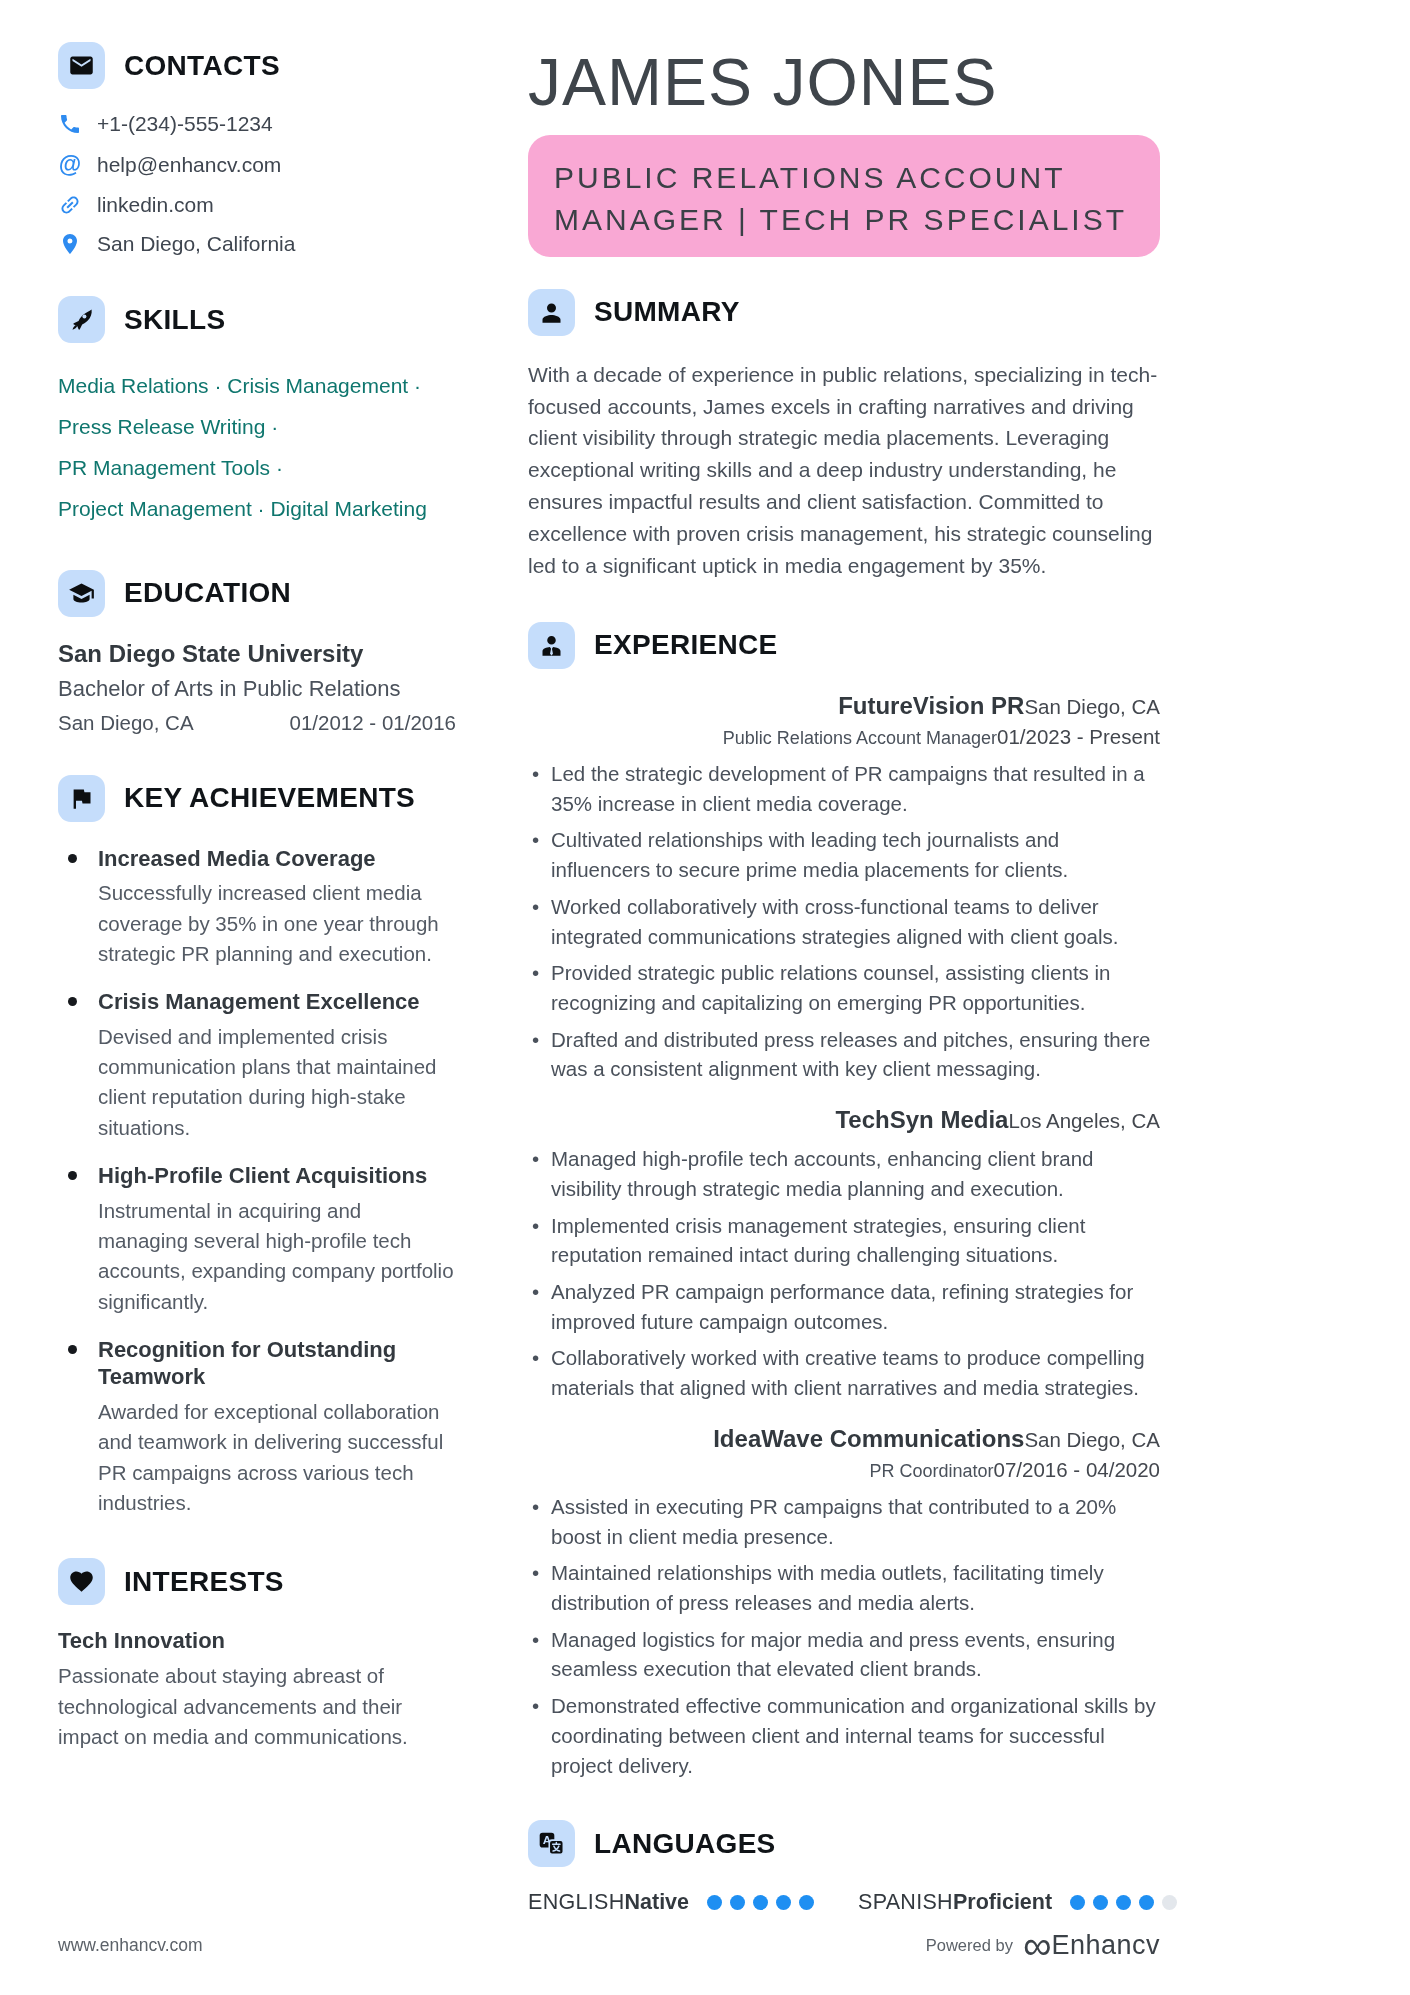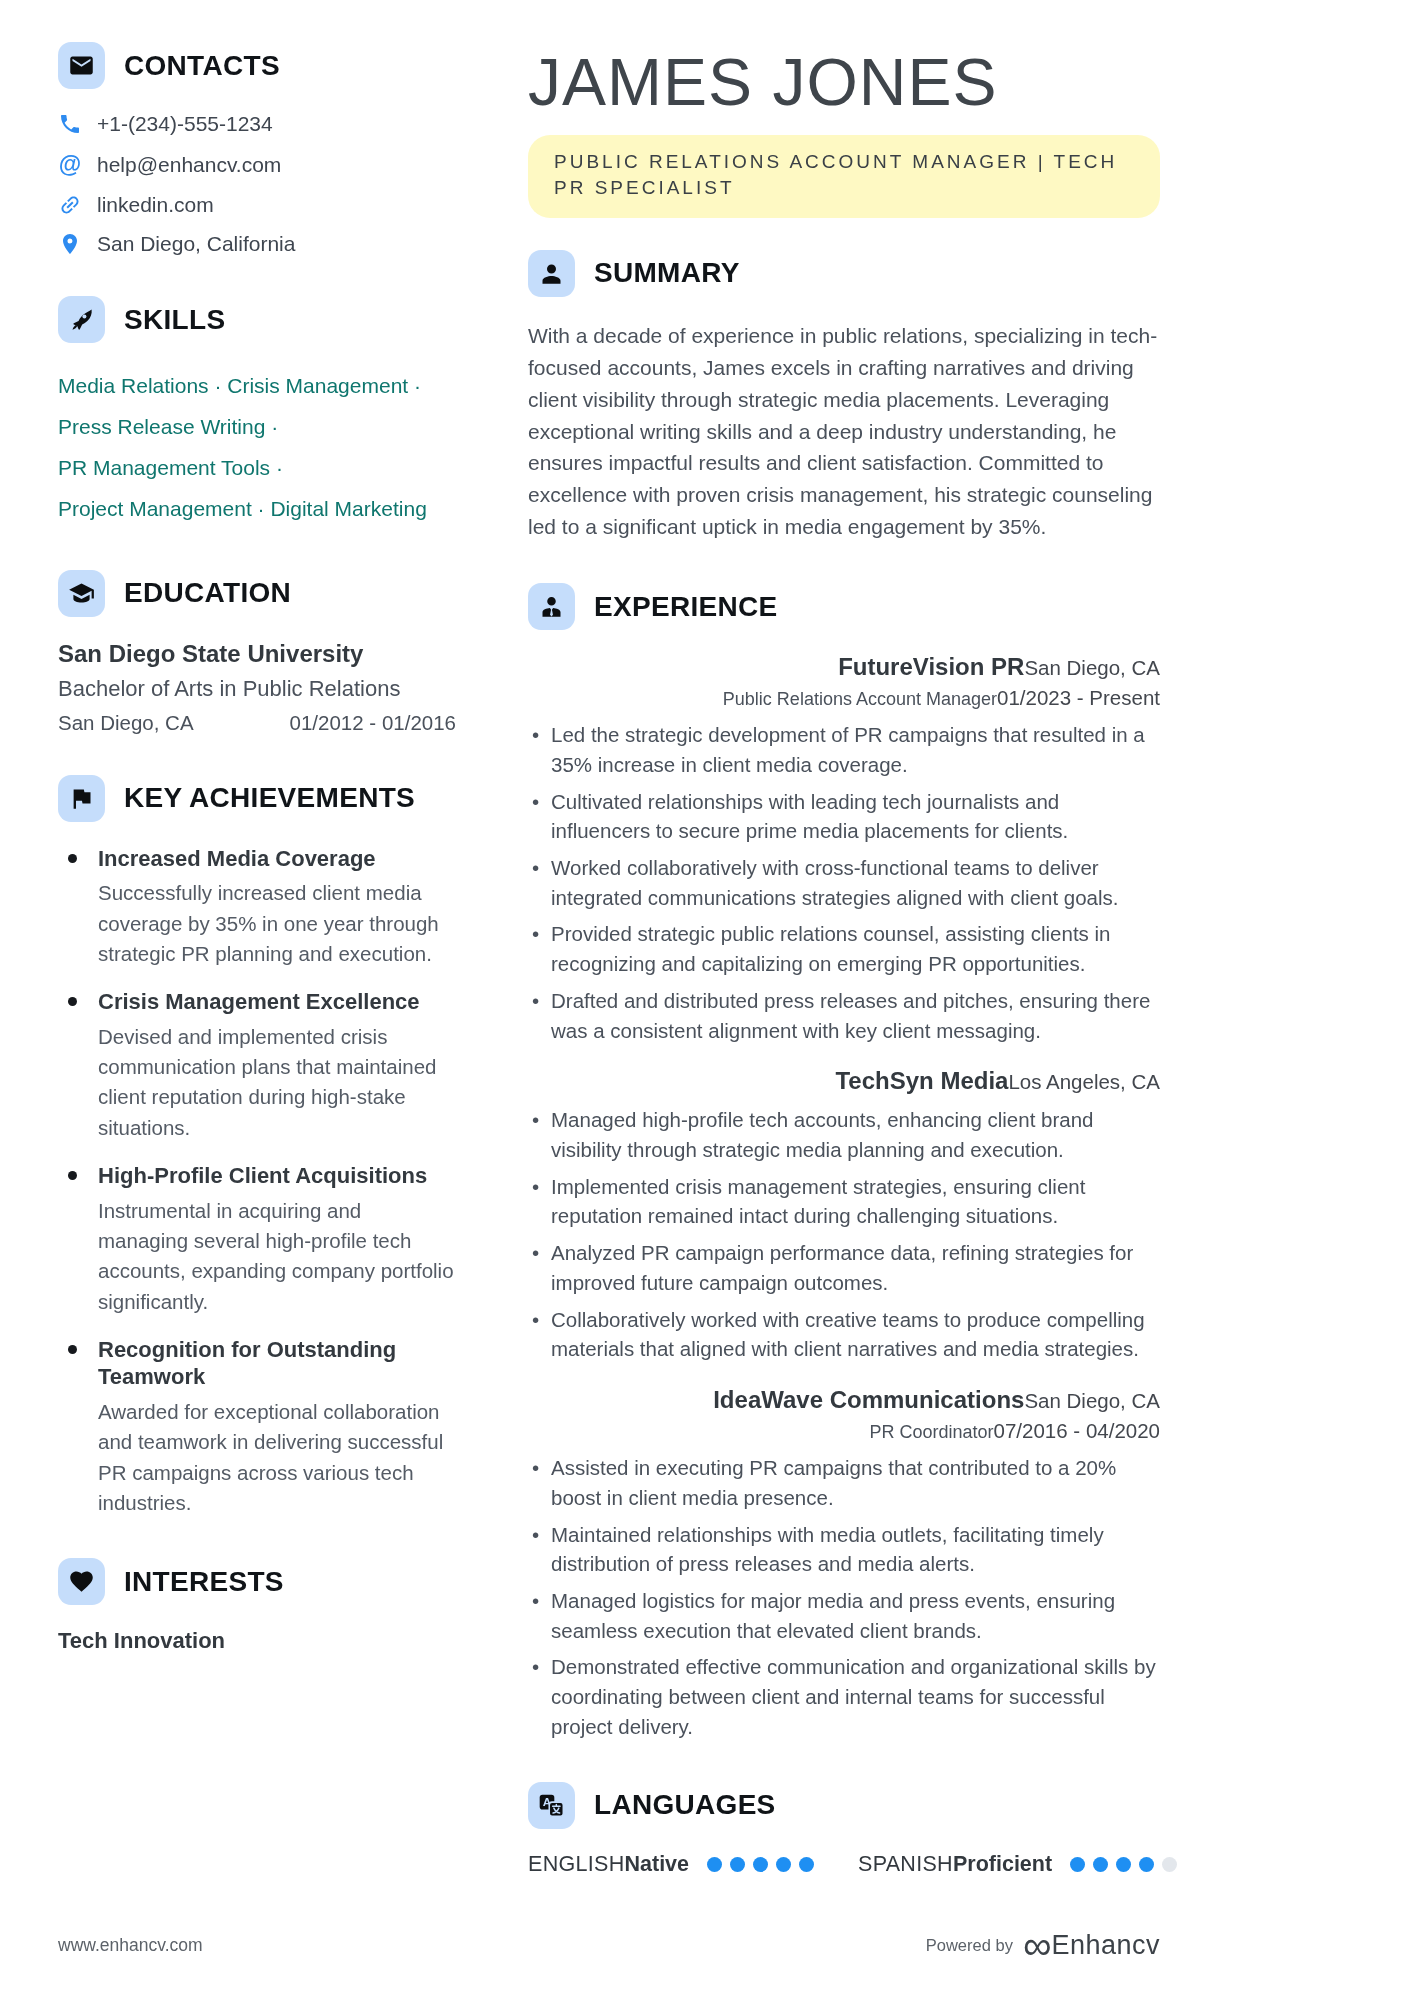--- a/index.html
+++ b/index.html
@@ -39,21 +39,21 @@
   .ach-bullet { position:absolute; left:10px; top:9px; width:9px; height:9px; border-radius:50%; background:#16191d; }
   .ach-title { font-size:22px; font-weight:700; color:#33393f; line-height:1.25; margin-bottom:6px; }
   .ach-desc { font-size:20.5px; color:#545b65; line-height:1.48; }
 
   
   .int-title { font-size:22px; font-weight:700; color:#33393f; margin-bottom:7px; }
   .int-desc { font-size:20.5px; color:#545b65; line-height:1.48; }
 
   
   .name { font-size:66px; font-weight:300; color:#3f454b; letter-spacing:1px; line-height:1.1; margin:4px 0 16px; }
-  .title-pill { display:block; background:#fef9c3; border-radius:22px; padding:14px 26px 16px; font-size:19px; letter-spacing:3px; line-height:1.4; color:#3a4046; font-weight:500; margin-bottom:32px; }
+  .title-pill { display:block; background:#f9a8d4; border-radius:22px; padding:22px 26px 16px; font-size:30px; letter-spacing:3px; line-height:1.4; color:#3a4046; font-weight:500; margin-bottom:32px; }
 
   
   .summary-text { font-size:21px; line-height:1.52; color:#4a515b; }
 
   
   .job { margin-bottom:22px; }
   .job-row { display:flex; justify-content:flex-end; align-items:baseline; }
   .company { font-size:24px; font-weight:700; color:#33393f; }
   .job-meta { font-size:20.5px; color:#43474e; white-space:nowrap; }
   .role { font-size:18px; color:#4a515b; }
@@ -194,20 +194,21 @@
         <div class="sec-head">
           <span class="icon-box">
             <svg viewBox="0 0 24 24">
                 <path d="M12 21.1 10.55 19.8C5.4 15.14 2 12.1 2 8.35 2 5.3 4.42 3 7.5 3c1.74 0 3.41.8 4.5 2.06C13.09 3.8 14.76 3 16.5 3 19.58 3 22 5.3 22 8.35c0 3.75-3.4 6.79-8.55 11.45L12 21.1z"></path>
               </svg>
           </span>
           <span class="sec-title">INTERESTS</span>
         </div>
         <div>
           <div class="int-title">Tech Innovation</div>
+          <div class="int-desc">Passionate about staying abreast of technological advancements and their impact on media and communications.</div>
         </div>
       </div>
     </div>
 
     <div class="col-right">
 
       <h1 class="name">JAMES JONES</h1>
       <div class="title-pill">PUBLIC RELATIONS ACCOUNT MANAGER | TECH PR SPECIALIST</div>
 
       <div class="section">

